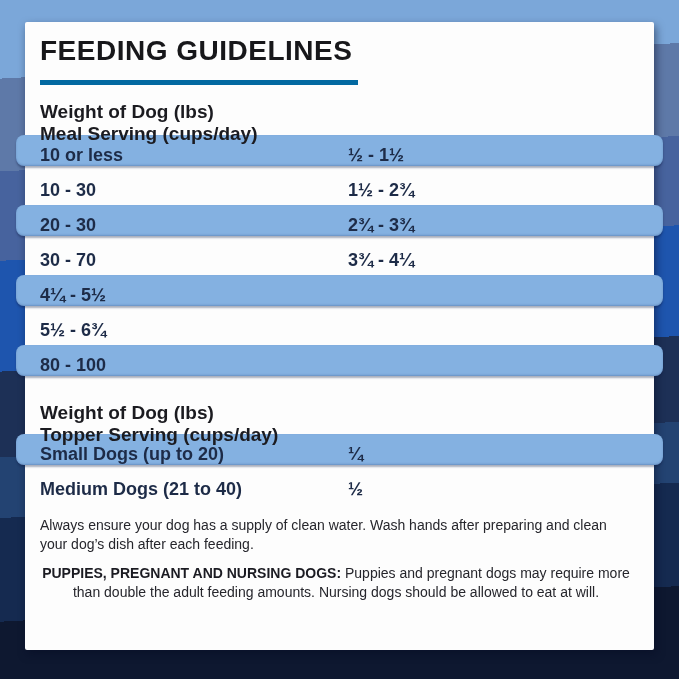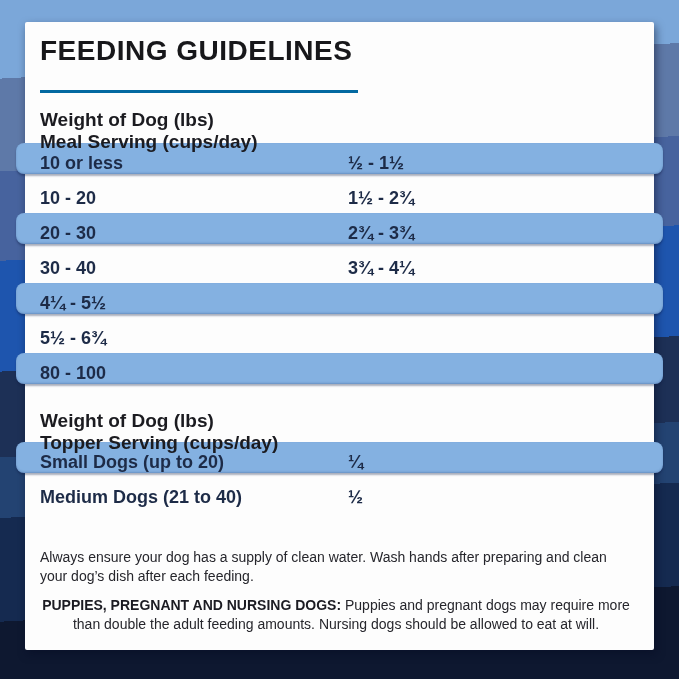--- a/index.html
+++ b/index.html
@@ -20,41 +20,41 @@
     position:absolute;left:25px;top:22px;width:629px;height:628px;
     background:var(--card,#fdfdfd);
     border-radius:2px;
     box-shadow:2px 4px 9px rgba(5,12,35,0.5);
     box-sizing:border-box;
     padding-top:13px;
   }
   .title{
     display:inline-block;margin:0 0 0 15px;
     font-size:28px;font-weight:bold;letter-spacing:.5px;color:#17171a;
-    line-height:32px;padding-bottom:23px;padding-right:6px;
-    border-bottom:3px solid #0369a1;
+    line-height:32px;padding-bottom:13px;padding-right:6px;
+    border-bottom:5px solid #0369a1;
   }
   .thead{
     display:flex;padding:0 15px;margin-top:16px;margin-bottom:12px;
     font-size:19px;font-weight:bold;color:#1b1b20;line-height:22px;height:22px;flex-direction:column;
   }
   .thead.second{margin-top:26px;margin-bottom:10px;}
   .row{
     display:flex;align-items:flex-end;height:31px;margin:0 0 4px 0;padding:0 15px;
     font-size:18px;font-weight:bold;color:#1d2b47;
   }
   .row.hl{
     margin:0 -9px 4px -9px;padding:0 24px;
     background:var(--hl,#84b1e1);
     border-radius:8px;
     box-shadow:0 2px 2px rgba(15,30,70,0.35), inset 0 -1px 2px rgba(25,50,110,0.25);
   }
   .c1{width:308px;flex:none;}
   .c2{flex:1;}
-  .notes{padding:0 20px 0 15px;margin-top:40px;color:#26262c;}
+  .notes{padding:0 20px 0 15px;margin-top:16px;color:#26262c;}
   .notes p{margin:0;font-size:14px;line-height:1.33;max-width:592px;}
   .notes p + p{margin-top:11px;text-align:center;}
   .notes b{font-weight:bold;color:#1b1b22;}
 </style>
 </head>
 <body>
 
 <div class="card">
 
   <h1 class="title">FEEDING GUIDELINES</h1>
@@ -63,29 +63,29 @@
   <div class="thead">
     <div class="c1">Weight of Dog (lbs)</div>
     <div class="c2">Meal Serving (cups/day)</div>
   </div>
 
   <div class="row hl">
     <div class="c1">10 or less</div>
     <div class="c2">½ - 1½</div>
   </div>
   <div class="row">
-    <div class="c1">10 - 20</div>
+    <div class="c1">10 - 30</div>
     <div class="c2">1½ - 2¾</div>
   </div>
   <div class="row hl">
     <div class="c1">20 - 30</div>
     <div class="c2">2¾ - 3¾</div>
   </div>
   <div class="row">
-    <div class="c1">30 - 40</div>
+    <div class="c1">30 - 70</div>
     <div class="c2">3¾ - 4¼</div>
   </div>
   <div class="row hl">
     <div class="c2">4¼ - 5½</div>
   </div>
   <div class="row">
     <div class="c2">5½ - 6¾</div>
   </div>
   <div class="row hl">
     <div class="c1">80 - 100</div>

